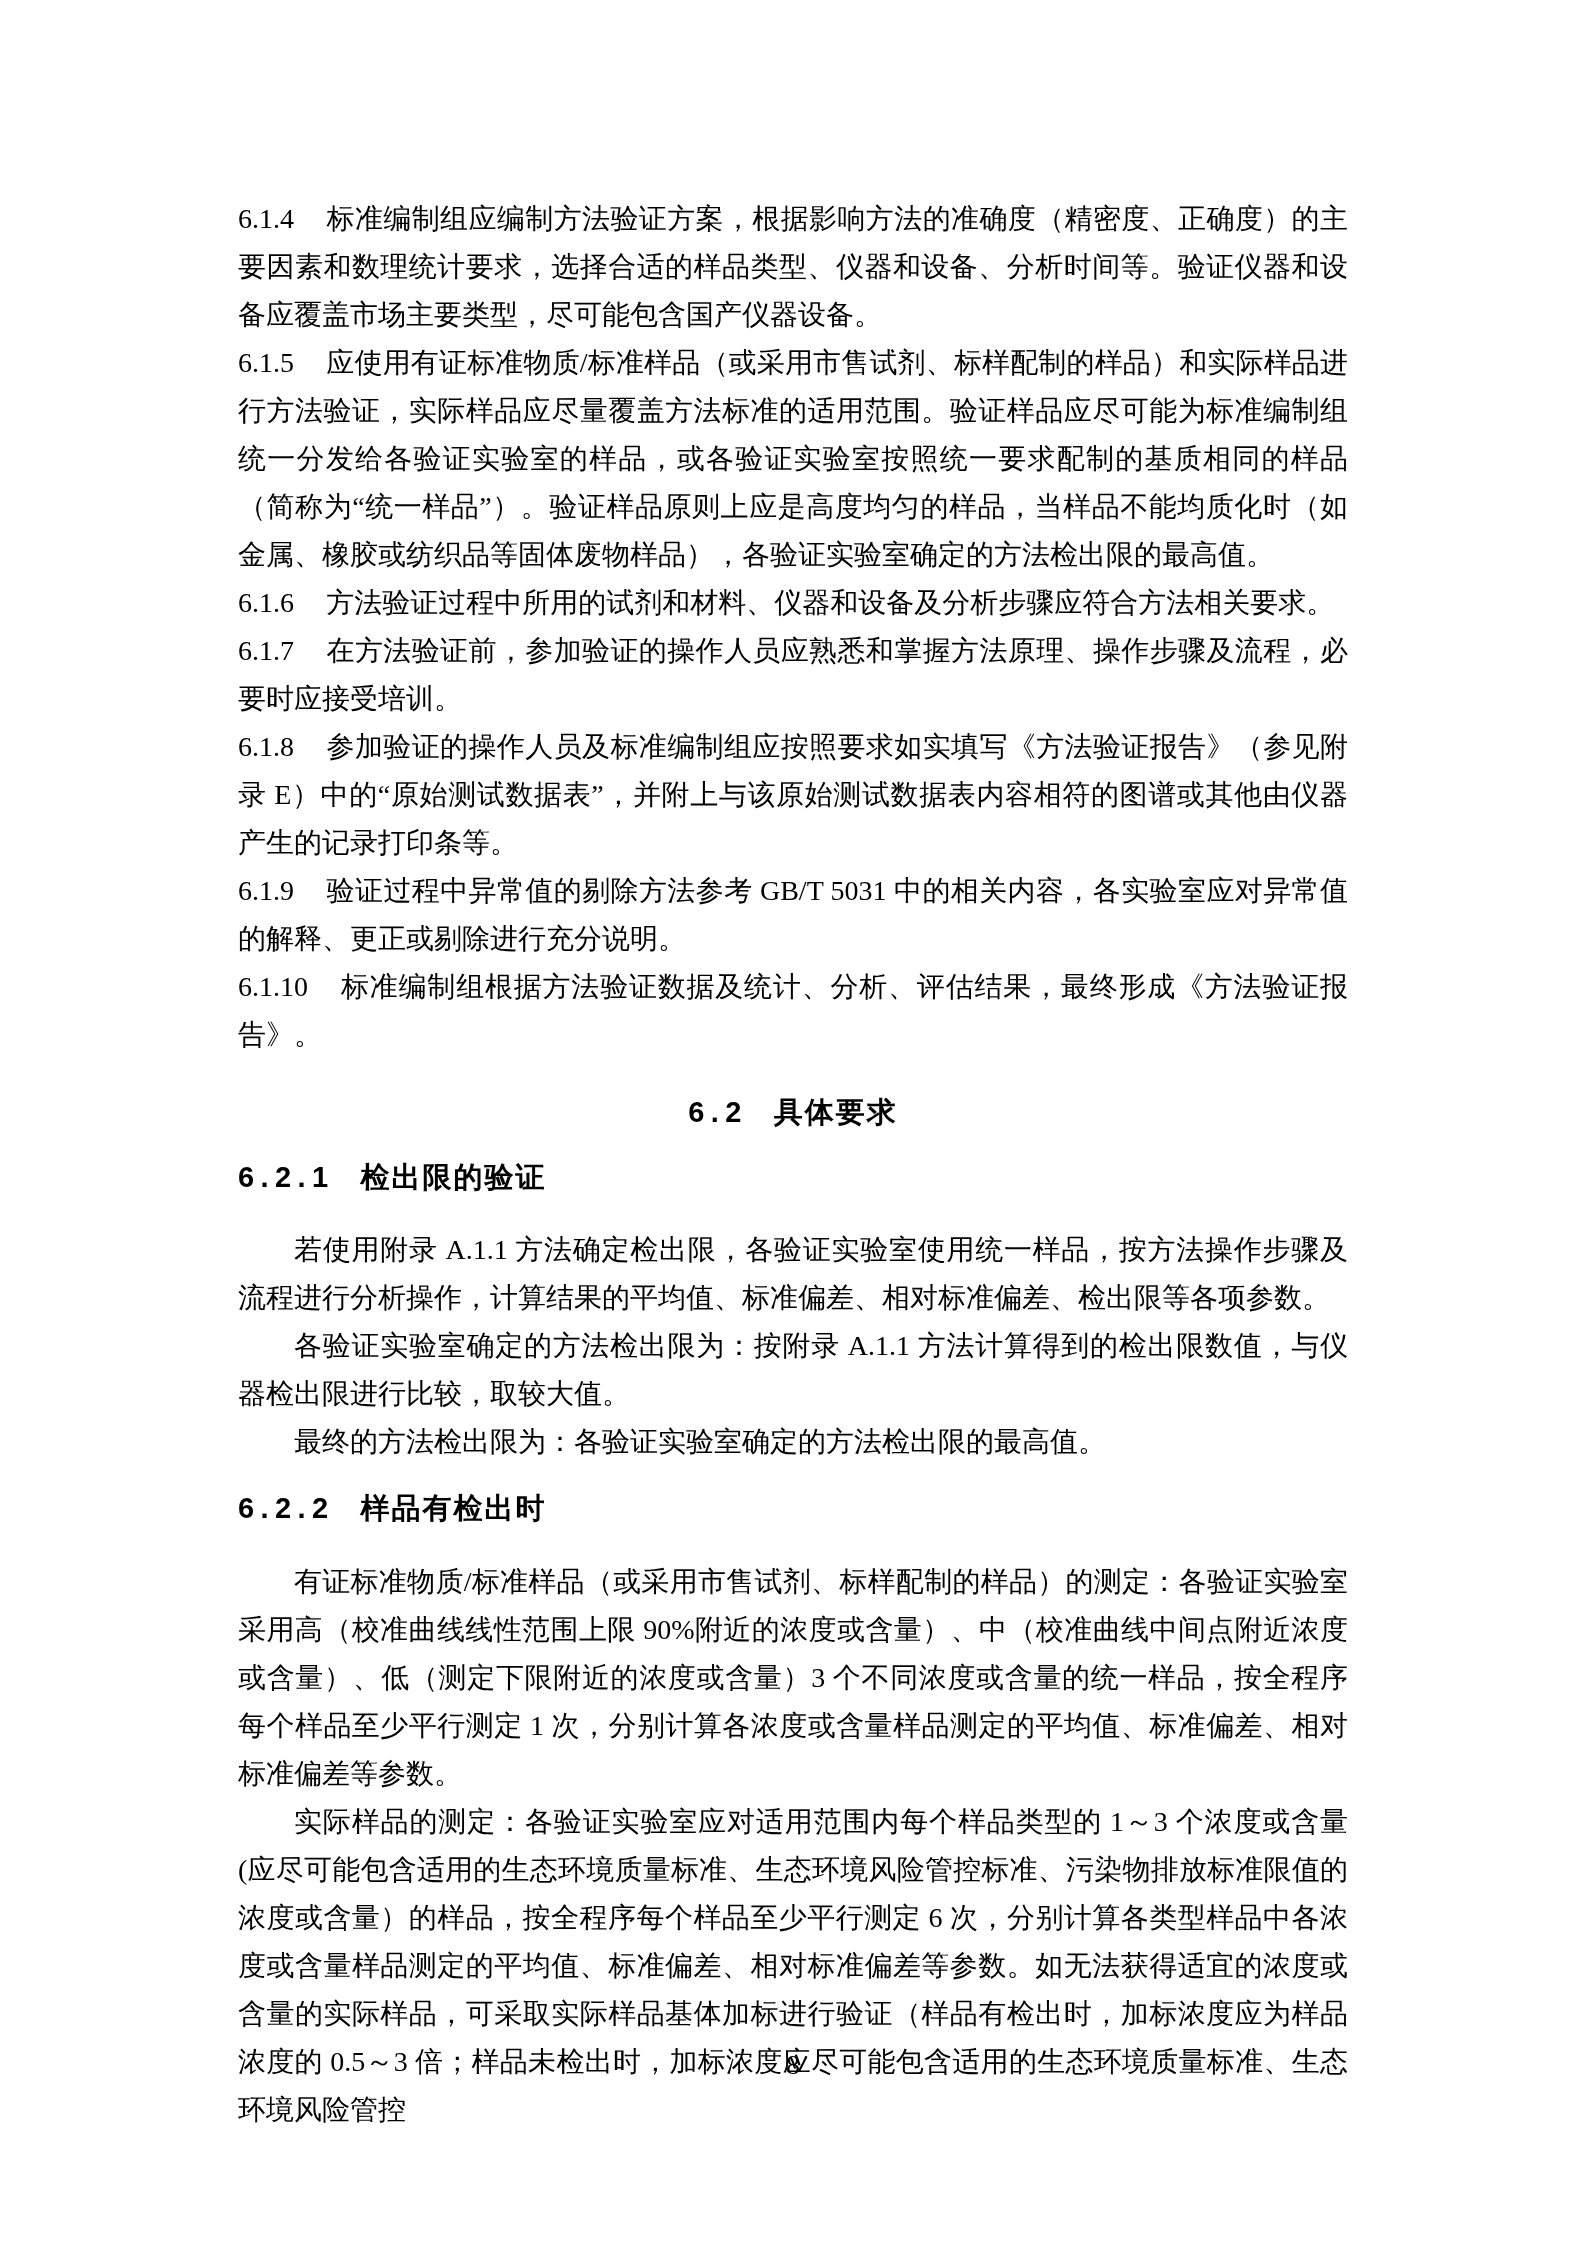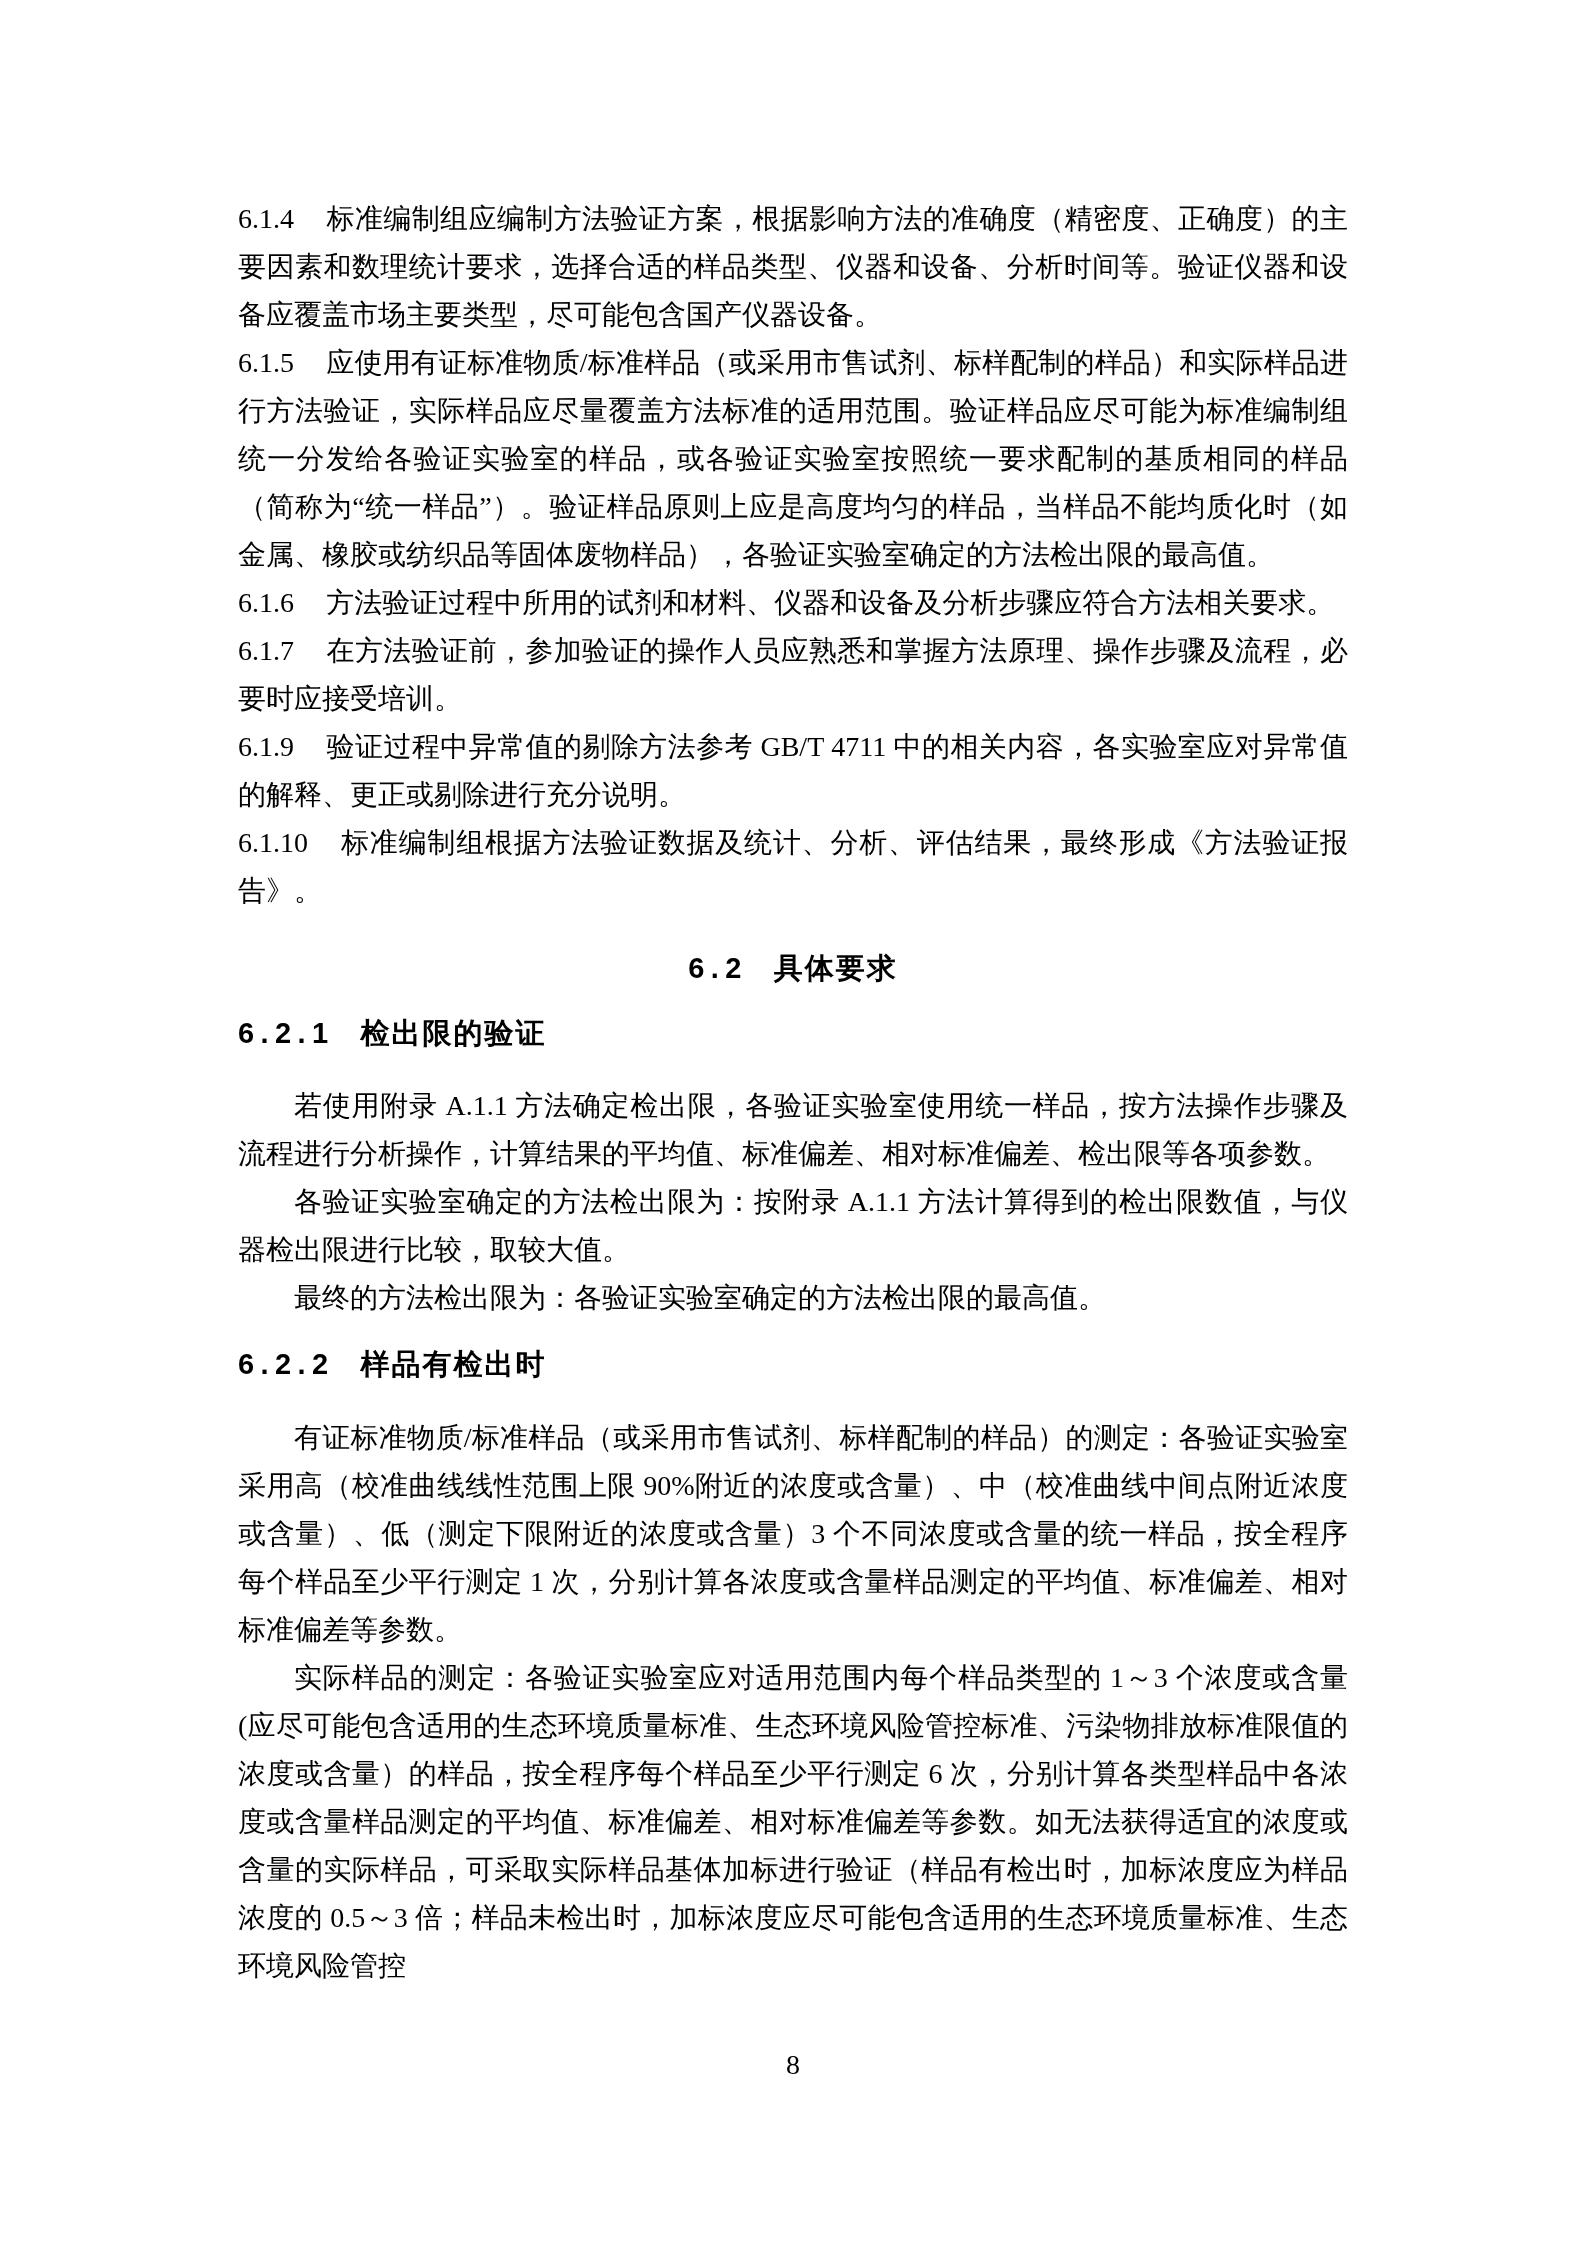--- a/index.html
+++ b/index.html
@@ -73,22 +73,23 @@
   <main class="content">
 
     <p class="clause"><span class="num">6.1.4</span><span class="txt">标准编制组应编制方法验证方案，根据影响方法的准确度（精密度、正确度）的主要因素和数理统计要求，选择合适的样品类型、仪器和设备、分析时间等。验证仪器和设备应覆盖市场主要类型，尽可能包含国产仪器设备。</span></p>
 
     <p class="clause"><span class="num">6.1.5</span><span class="txt">应使用有证标准物质/标准样品（或采用市售试剂、标样配制的样品）和实际样品进行方法验证，实际样品应尽量覆盖方法标准的适用范围。验证样品应尽可能为标准编制组统一分发给各验证实验室的样品，或各验证实验室按照统一要求配制的基质相同的样品（简称为“统一样品”）。验证样品原则上应是高度均匀的样品，当样品不能均质化时（如金属、橡胶或纺织品等固体废物样品），各验证实验室确定的方法检出限的最高值。</span></p>
 
     <p class="clause"><span class="num">6.1.6</span><span class="txt">方法验证过程中所用的试剂和材料、仪器和设备及分析步骤应符合方法相关要求。</span></p>
 
     <p class="clause"><span class="num">6.1.7</span><span class="txt">在方法验证前，参加验证的操作人员应熟悉和掌握方法原理、操作步骤及流程，必要时应接受培训。</span></p>
 
+    <p class="clause"><span class="num">6.1.8</span><span class="txt">参加验证的操作人员及标准编制组应按照要求如实填写《方法验证报告》（参见附录 E）中的“原始测试数据表”，并附上与该原始测试数据表内容相符的图谱或其他由仪器产生的记录打印条等。</span></p>
 
-    <p class="clause"><span class="num">6.1.9</span><span class="txt">验证过程中异常值的剔除方法参考 GB/T 4711 中的相关内容，各实验室应对异常值的解释、更正或剔除进行充分说明。</span></p>
+    <p class="clause"><span class="num">6.1.9</span><span class="txt">验证过程中异常值的剔除方法参考 GB/T 5031 中的相关内容，各实验室应对异常值的解释、更正或剔除进行充分说明。</span></p>
 
     <p class="clause"><span class="num">6.1.10</span><span class="txt">标准编制组根据方法验证数据及统计、分析、评估结果，最终形成《方法验证报告》。</span></p>
 
     <h2 class="sec"><span class="hnum">6.2</span><span class="htitle">具体要求</span></h2>
 
     <h3 class="sub sub21"><span class="hnum">6.2.1</span><span class="htitle">检出限的验证</span></h3>
 
     <p class="body indent">若使用附录 A.1.1 方法确定检出限，各验证实验室使用统一样品，按方法操作步骤及流程进行分析操作，计算结果的平均值、标准偏差、相对标准偏差、检出限等各项参数。</p>
     <p class="body indent">各验证实验室确定的方法检出限为：按附录 A.1.1 方法计算得到的检出限数值，与仪器检出限进行比较，取较大值。</p>
     <p class="body indent">最终的方法检出限为：各验证实验室确定的方法检出限的最高值。</p>

